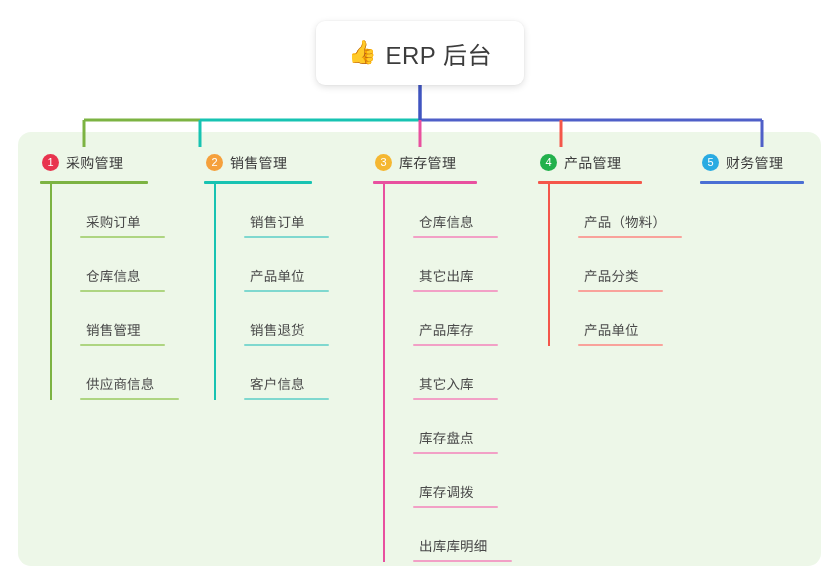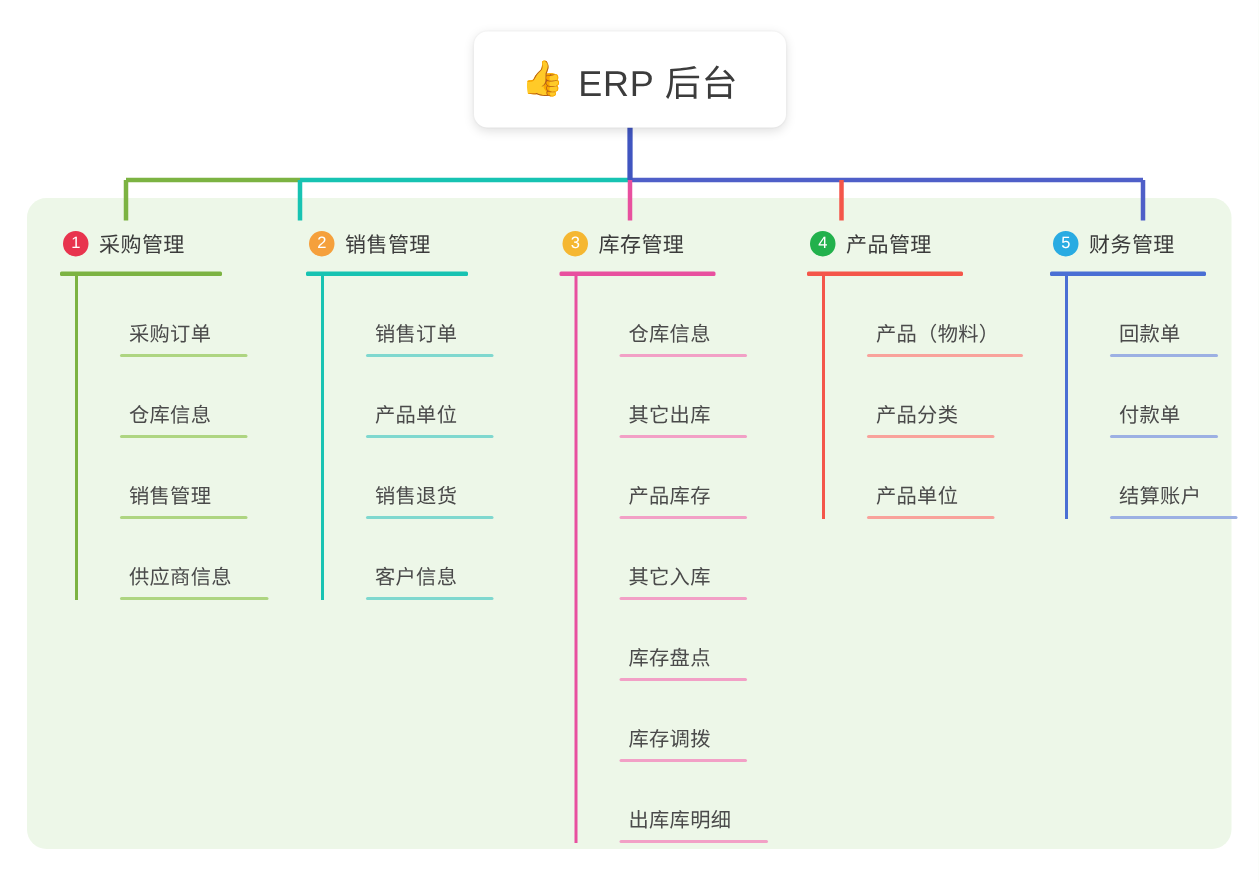--- a/index.html
+++ b/index.html
@@ -271,29 +271,14 @@
           <span class="rule" style="background: rgb(249, 162, 155); width: 85px;"></span>
         </div>
       </div>
     </div>
     <div class="column" style="left: 700px; top: 148px;">
       <div class="col-header">
         <span class="badge" style="background: rgb(41, 171, 226);">5</span>
         <span class="col-title">财务管理</span>
       </div>
       <div class="header-rule" style="background: rgb(74, 111, 212); width: 104px;"></div>
-      <div class="items">
-        <div style="position: absolute; left: 0px; top: 0px; bottom: 0px; width: 2px; background: rgb(74, 111, 212);"></div>
-        <div class="item">
-          <span class="label">回款单</span>
-          <span class="rule" style="background: rgb(156, 176, 227); width: 72px;"></span>
-        </div>
-        <div class="item">
-          <span class="label">付款单</span>
-          <span class="rule" style="background: rgb(156, 176, 227); width: 72px;"></span>
-        </div>
-        <div class="item">
-          <span class="label">结算账户</span>
-          <span class="rule" style="background: rgb(156, 176, 227); width: 85px;"></span>
-        </div>
-      </div>
     </div>
   </div>
 
 </body></html>

